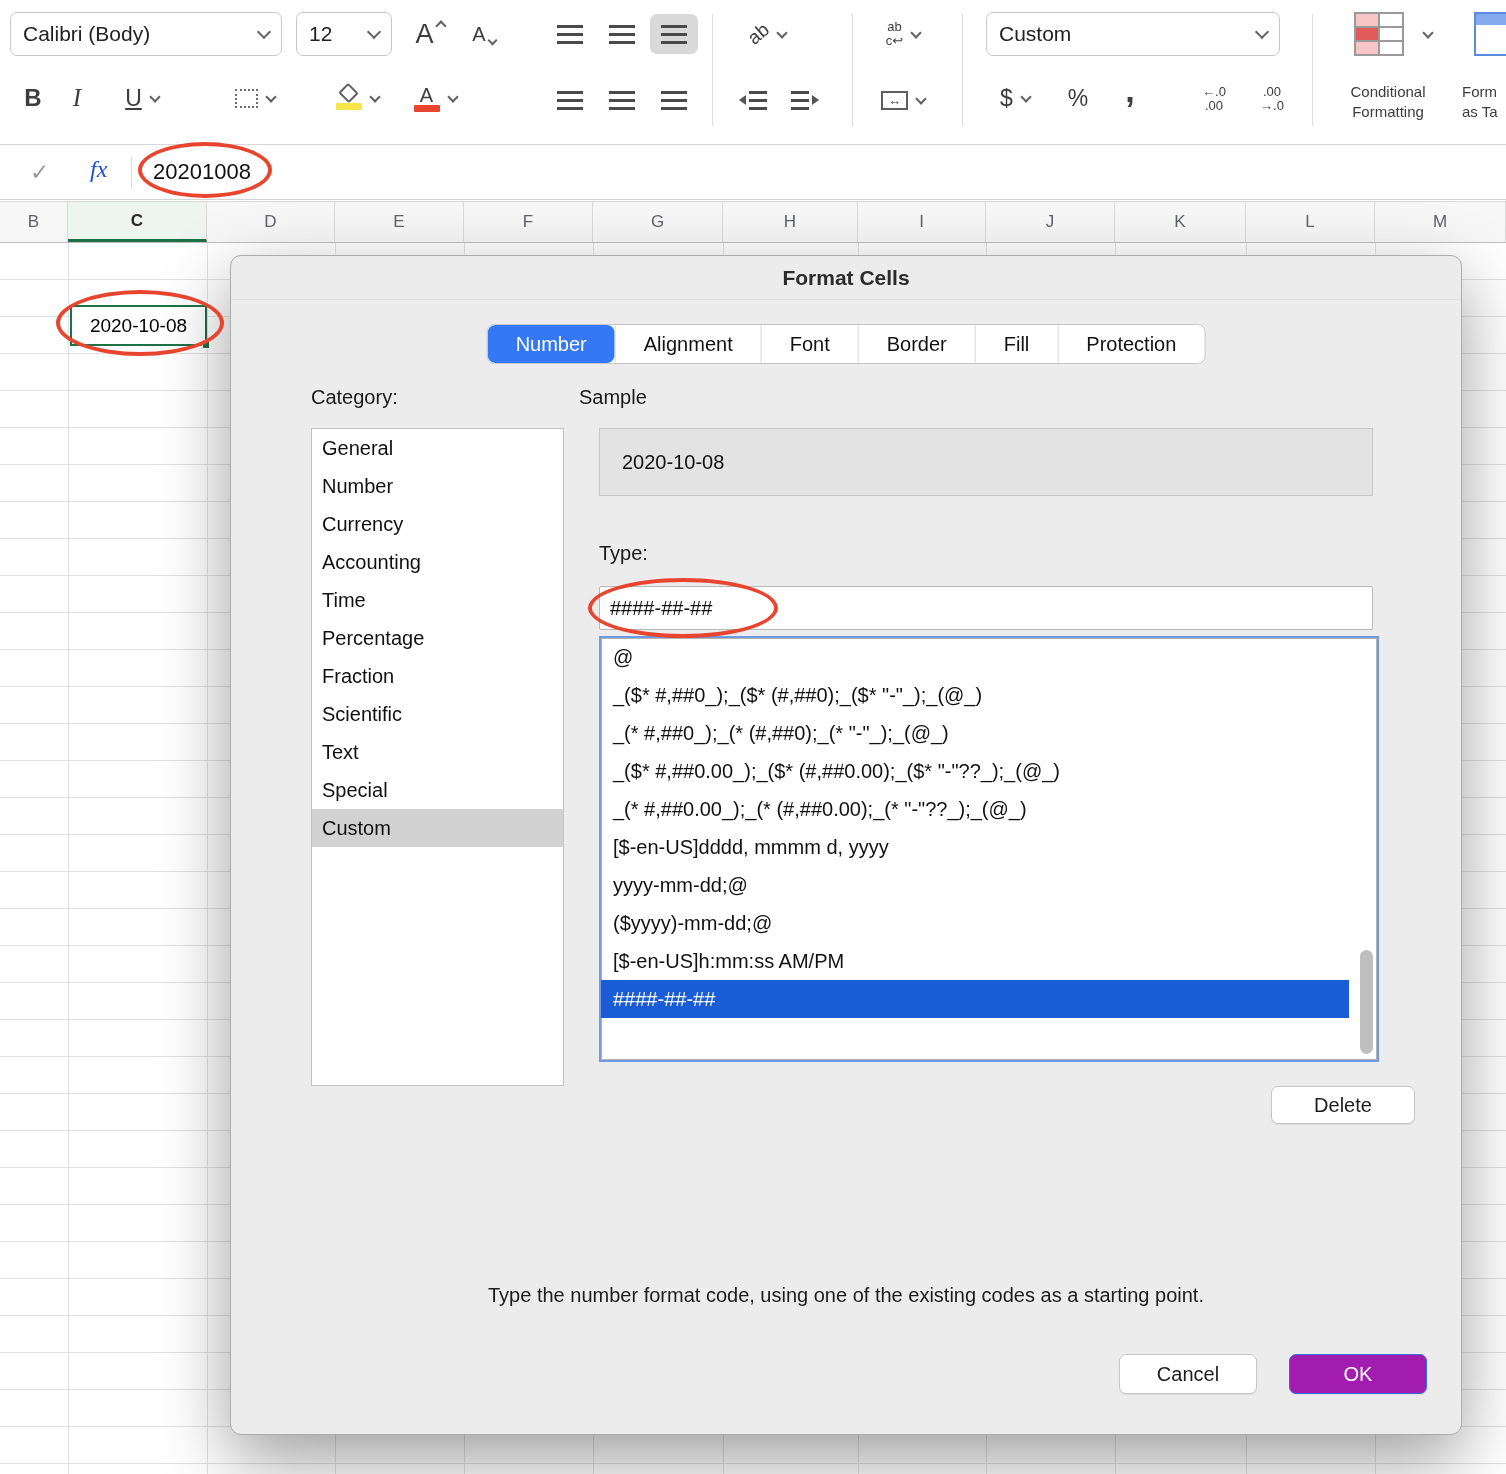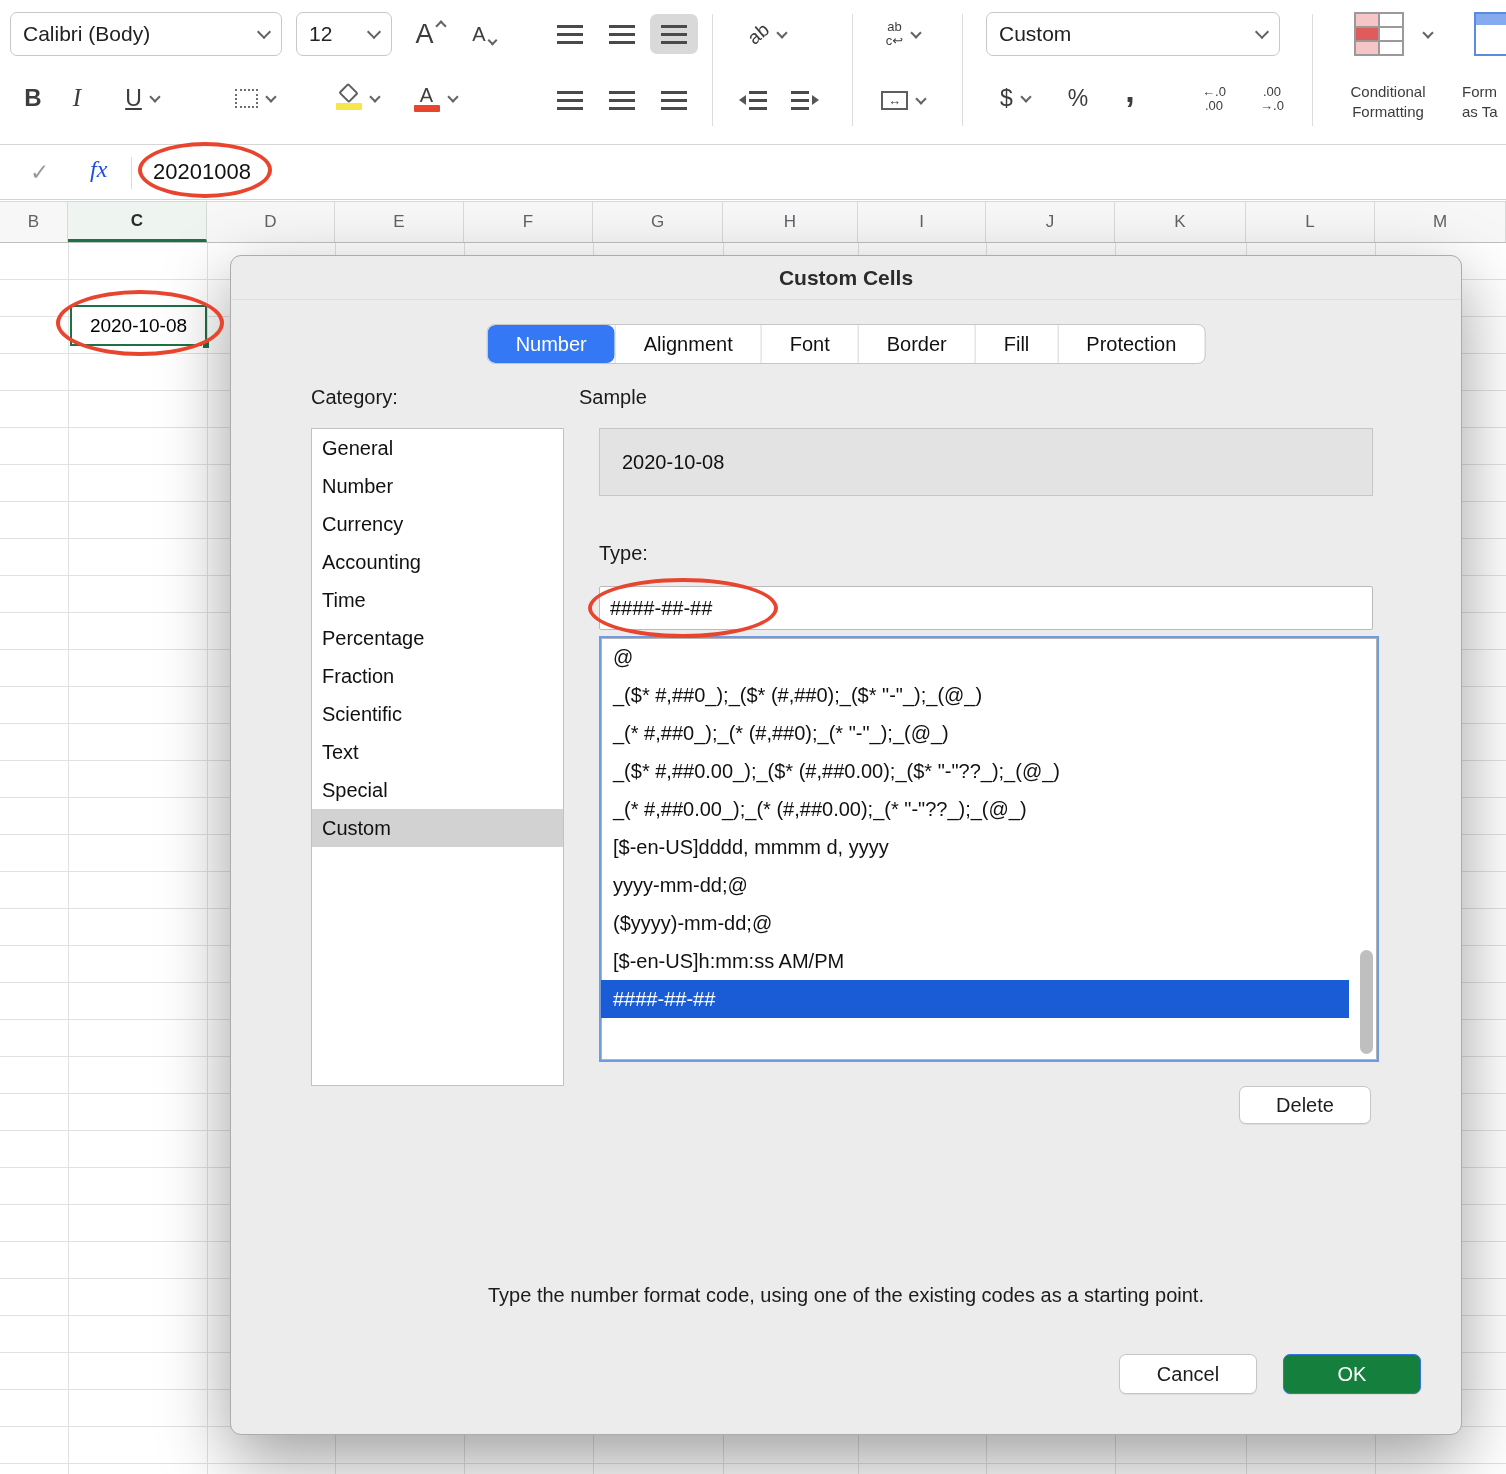--- a/index.html
+++ b/index.html
@@ -68,21 +68,21 @@
   .listbox { position:absolute; left:80px; top:172px; width:253px; height:658px; background:#fff; border:1px solid #c2c2c2; overflow:hidden; }
   .cat-item { height:38px; line-height:38px; padding-left:10px; font-size:20px; color:#111; }
   .cat-item.selected { background:#d2d2d2; }
   .sample-box { position:absolute; left:368px; top:172px; width:774px; height:68px; background:#e3e3e3; border:1px solid #c6c6c6; display:flex; align-items:center; padding-left:22px; font-size:20px; color:#111; }
   .type-input { position:absolute; left:368px; top:330px; width:774px; height:44px; background:#fff; border:1px solid #b9b9b9; font-size:20px; color:#111; padding:0 0 0 10px; font-family:"Liberation Sans","DejaVu Sans",sans-serif; border-radius:2px; outline:none; }
   .fmt-list { position:absolute; left:368px; top:380px; width:780px; height:426px; background:#fff; border:2px solid #6f9be6; box-shadow:inset 0 0 0 1px #b3b3b3; overflow:hidden; }
   .fmt-item { height:38px; line-height:38px; padding-left:12px; font-size:20px; color:#111; white-space:nowrap; }
   .fmt-item.selected { background:#1a5cd6; color:#fff; width:calc(100% - 28px); }
   .scroll-thumb { position:absolute; right:4px; top:312px; width:13px; height:104px; background:#bfbfbf; border-radius:7px; }
   .btn { position:absolute; display:flex; align-items:center; justify-content:center; background:#fff; border:1px solid #c6c6c6; border-radius:7px; font-size:20px; color:#1d1d1f; box-shadow:0 1px 1px rgba(0,0,0,.07); }
-  .btn.primary { background:#15803d; border-color:#3572e4; color:#fff; }
+  .btn.primary { background:#a21caf; border-color:#3572e4; color:#fff;margin-left:6px; }
   .help-text { position:absolute; top:1028px; left:0; width:100%; text-align:center; font-size:20px; color:#1c1c1c; }
 
   
   .annot { position:absolute; border:4px solid #e8442e; border-radius:50%; z-index:30; pointer-events:none; }
 </style>
 </head>
 <body>
 
 <div class="screen">
 
@@ -278,21 +278,21 @@
     <div class="vline" style="left:1115px"></div>
     <div class="vline" style="left:1246px"></div>
     <div class="vline" style="left:1375px"></div>
     <div class="sel-cell">
       <span>2020-10-08</span>
       <div class="handle"></div>
     </div>
   </div>
 
   <div class="dialog">
-    <div class="dlg-title">Custom Cells</div>
+    <div class="dlg-title">Format Cells</div>
 
     <div class="tabs">
       <div class="tab active">Number</div>
       <div class="tab">Alignment</div>
       <div class="tab">Font</div>
       <div class="tab">Border</div>
       <div class="tab">Fill</div>
       <div class="tab">Protection</div>
     </div>
 
@@ -327,21 +327,21 @@
       <div class="fmt-item">_($* #,##0.00_);_($* (#,##0.00);_($* "-"??_);_(@_)</div>
       <div class="fmt-item">_(* #,##0.00_);_(* (#,##0.00);_(* "-"??_);_(@_)</div>
       <div class="fmt-item">[$-en-US]dddd, mmmm d, yyyy</div>
       <div class="fmt-item">yyyy-mm-dd;@</div>
       <div class="fmt-item">($yyyy)-mm-dd;@</div>
       <div class="fmt-item">[$-en-US]h:mm:ss AM/PM</div>
       <div class="fmt-item selected">####-##-##</div>
       <div class="scroll-thumb"></div>
     </div>
 
-    <div class="btn" style="left:1008px;top:830px;width:132px;height:38px">Delete</div>
+    <div class="btn" style="left:1040px;top:830px;width:144px;height:38px">Delete</div>
 
     <div class="help-text">Type the number format code, using one of the existing codes as a starting point.</div>
 
     <div class="btn" style="left:888px;top:1098px;width:138px;height:40px">Cancel</div>
     <div class="btn primary" style="left:1052px;top:1098px;width:138px;height:40px">OK</div>
   </div>
 
   <div class="annot" style="left:138px;top:142px;width:134px;height:56px"></div>
   <div class="annot" style="left:56px;top:290px;width:168px;height:66px"></div>
   <div class="annot" style="left:588px;top:578px;width:190px;height:60px"></div>

